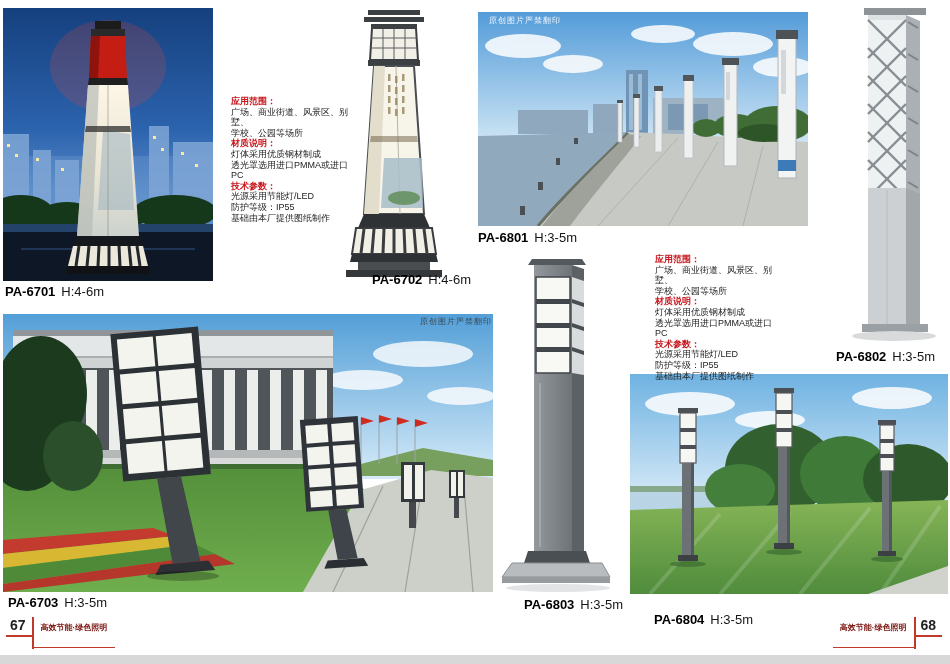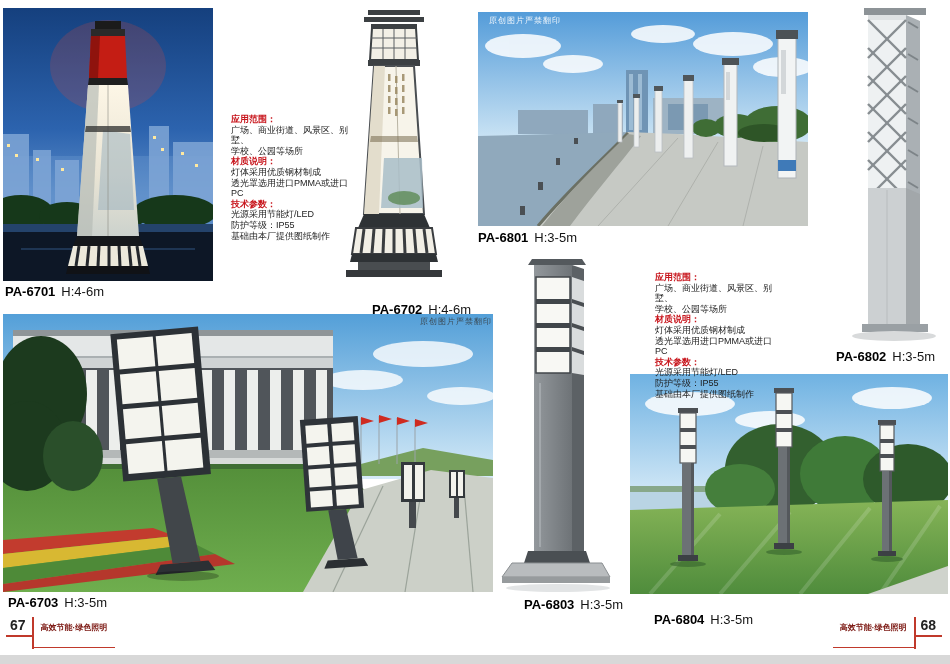--- a/index.html
+++ b/index.html
@@ -3,21 +3,21 @@
 <meta charset="utf-8">
 <style>
   html,body{margin:0;padding:0;background:#fff;}
   .canvas{position:relative;width:950px;height:664px;background:#ffffff;overflow:hidden;
           font-family:"Liberation Sans",sans-serif;}
   .photo{position:absolute;overflow:hidden;}
   .photo svg{display:block;}
   .plabel{position:absolute;font-size:13px;white-space:nowrap;}
   .pcode{color:#000000;font-weight:bold;margin-right:6px;}
   .pheight{color:#151515;font-weight:normal;}
-  .spec{position:absolute;width:128px;font-size:9px;line-height:10.6px;color:#1c1c1c;margin-top:18px;}
+  .spec{position:absolute;width:128px;font-size:9px;line-height:10.6px;color:#1c1c1c;}
   .sh{color:#c8161d;font-weight:bold;}
   .wm{position:absolute;font-size:8px;letter-spacing:1px;white-space:nowrap;}
   .wm-light{color:rgba(255,255,255,0.9);}
   .wm-dark{color:#3b4a55;}
   .footer{position:absolute;display:flex;align-items:flex-start;text-align:center;}
   .fnum{font-size:14px;font-weight:bold;color:#222;border-bottom:2px solid #c0392b;
         height:16px;padding:0 6px 2px 4px;}
   .fbar{width:2px;background:#c0392b;height:32px;flex-shrink:0;}
   .fslogan{font-size:8px;font-weight:bold;color:#7a150f;border-bottom:1px solid #c0392b;
            height:13px;padding:5px 8px 12px 7px;}
@@ -466,21 +466,21 @@
       <ellipse cx="257" cy="185" rx="16" ry="3" fill="#3c6b30" opacity="0.7"></ellipse>
     </svg>
   </div>
 
   <span class="wm wm-light" style="left:489px;top:15px;">原创图片严禁翻印</span>
   <span class="wm wm-dark" style="left:420px;top:316px;">原创图片严禁翻印</span>
 
   <div class="plabel" style="left:5px;top:284px;">
     <span class="pcode">PA-6701</span><span class="pheight">H:4-6m</span>
   </div>
-  <div class="plabel" style="left:352px;top:302px;padding-left:20px;">
+  <div class="plabel" style="left:352px;top:272px;padding-left:20px;">
     <span class="pcode">PA-6702</span><span class="pheight">H:4-6m</span>
   </div>
   <div class="plabel" style="left:478px;top:230px;">
     <span class="pcode">PA-6801</span><span class="pheight">H:3-5m</span>
   </div>
   <div class="plabel" style="left:836px;top:349px;">
     <span class="pcode">PA-6802</span><span class="pheight">H:3-5m</span>
   </div>
   <div class="plabel" style="left:8px;top:595px;">
     <span class="pcode">PA-6703</span><span class="pheight">H:3-5m</span>

